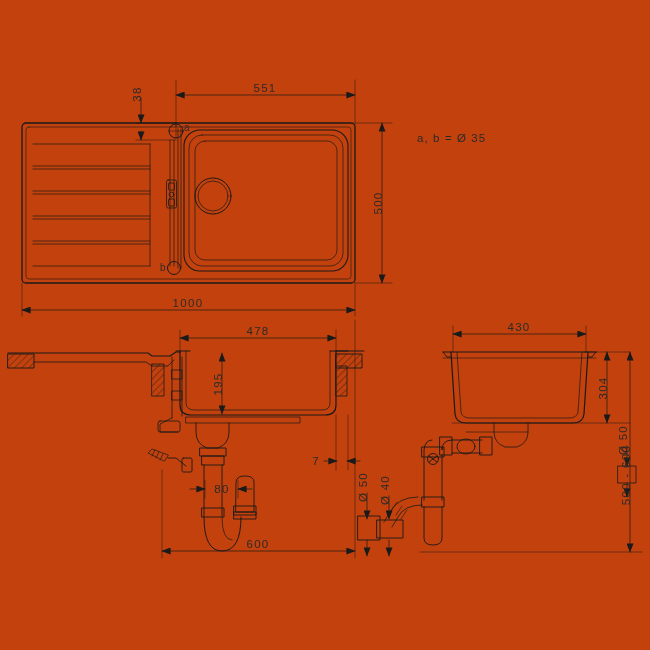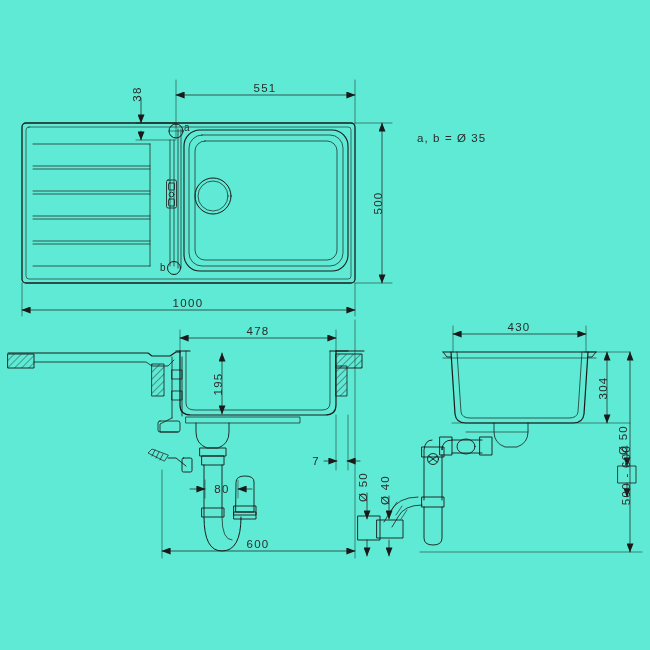--- a/index.html
+++ b/index.html
@@ -1,17 +1,17 @@
 <!DOCTYPE html>
 <html><head>
 <meta charset="utf-8">
 <style>
   html,body{margin:0;padding:0;background:#ffffff;}
   body{width:650px;height:650px;font-family:"Liberation Sans",sans-serif;color:#1a1a1a;}
-  #stage{position:relative;width:650px;height:650px;overflow:hidden;background:#5eead4;}
+  #stage{position:relative;width:650px;height:650px;overflow:hidden;background:#c2410c;}
   svg{display:block;}
   .dimtxt{font-family:"Liberation Sans",sans-serif;font-size:11.5px;fill:#2b2b2b;letter-spacing:1.3px;}
   .notetxt{font-family:"Liberation Sans",sans-serif;font-size:11.5px;fill:#2b2b2b;letter-spacing:1.1px;}
   .lbl{font-family:"Liberation Sans",sans-serif;font-size:10px;fill:#2b2b2b;}
 </style>
 </head>
 <body>
 
 <div id="stage">
 <svg width="650" height="650" viewBox="0 0 650 650">

